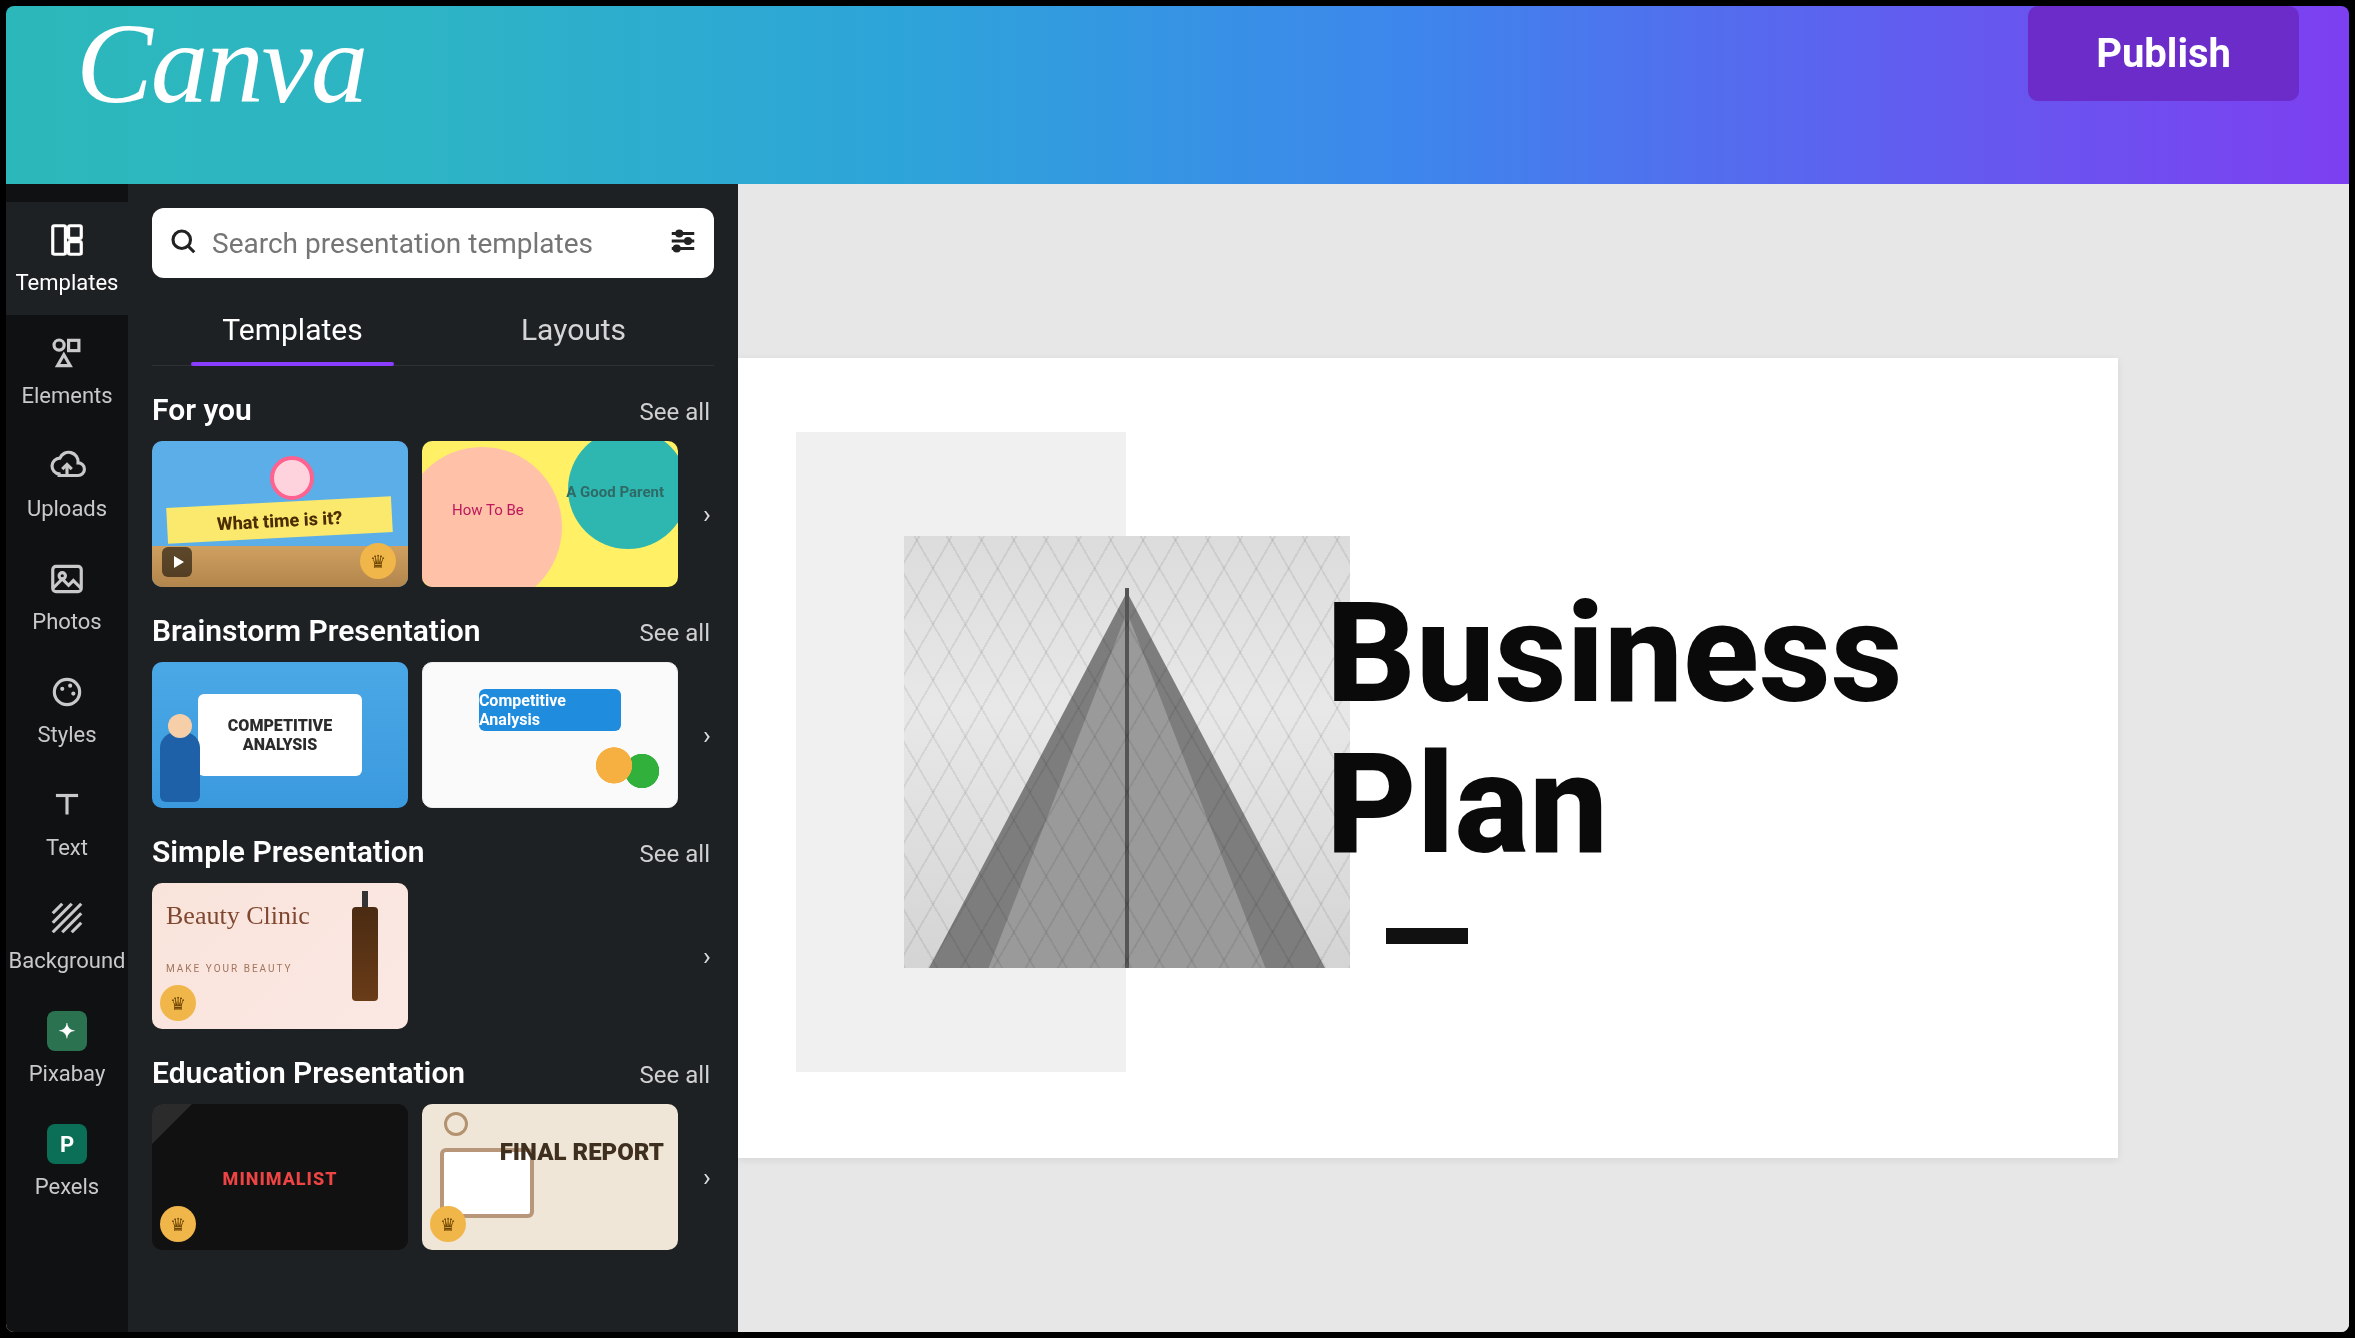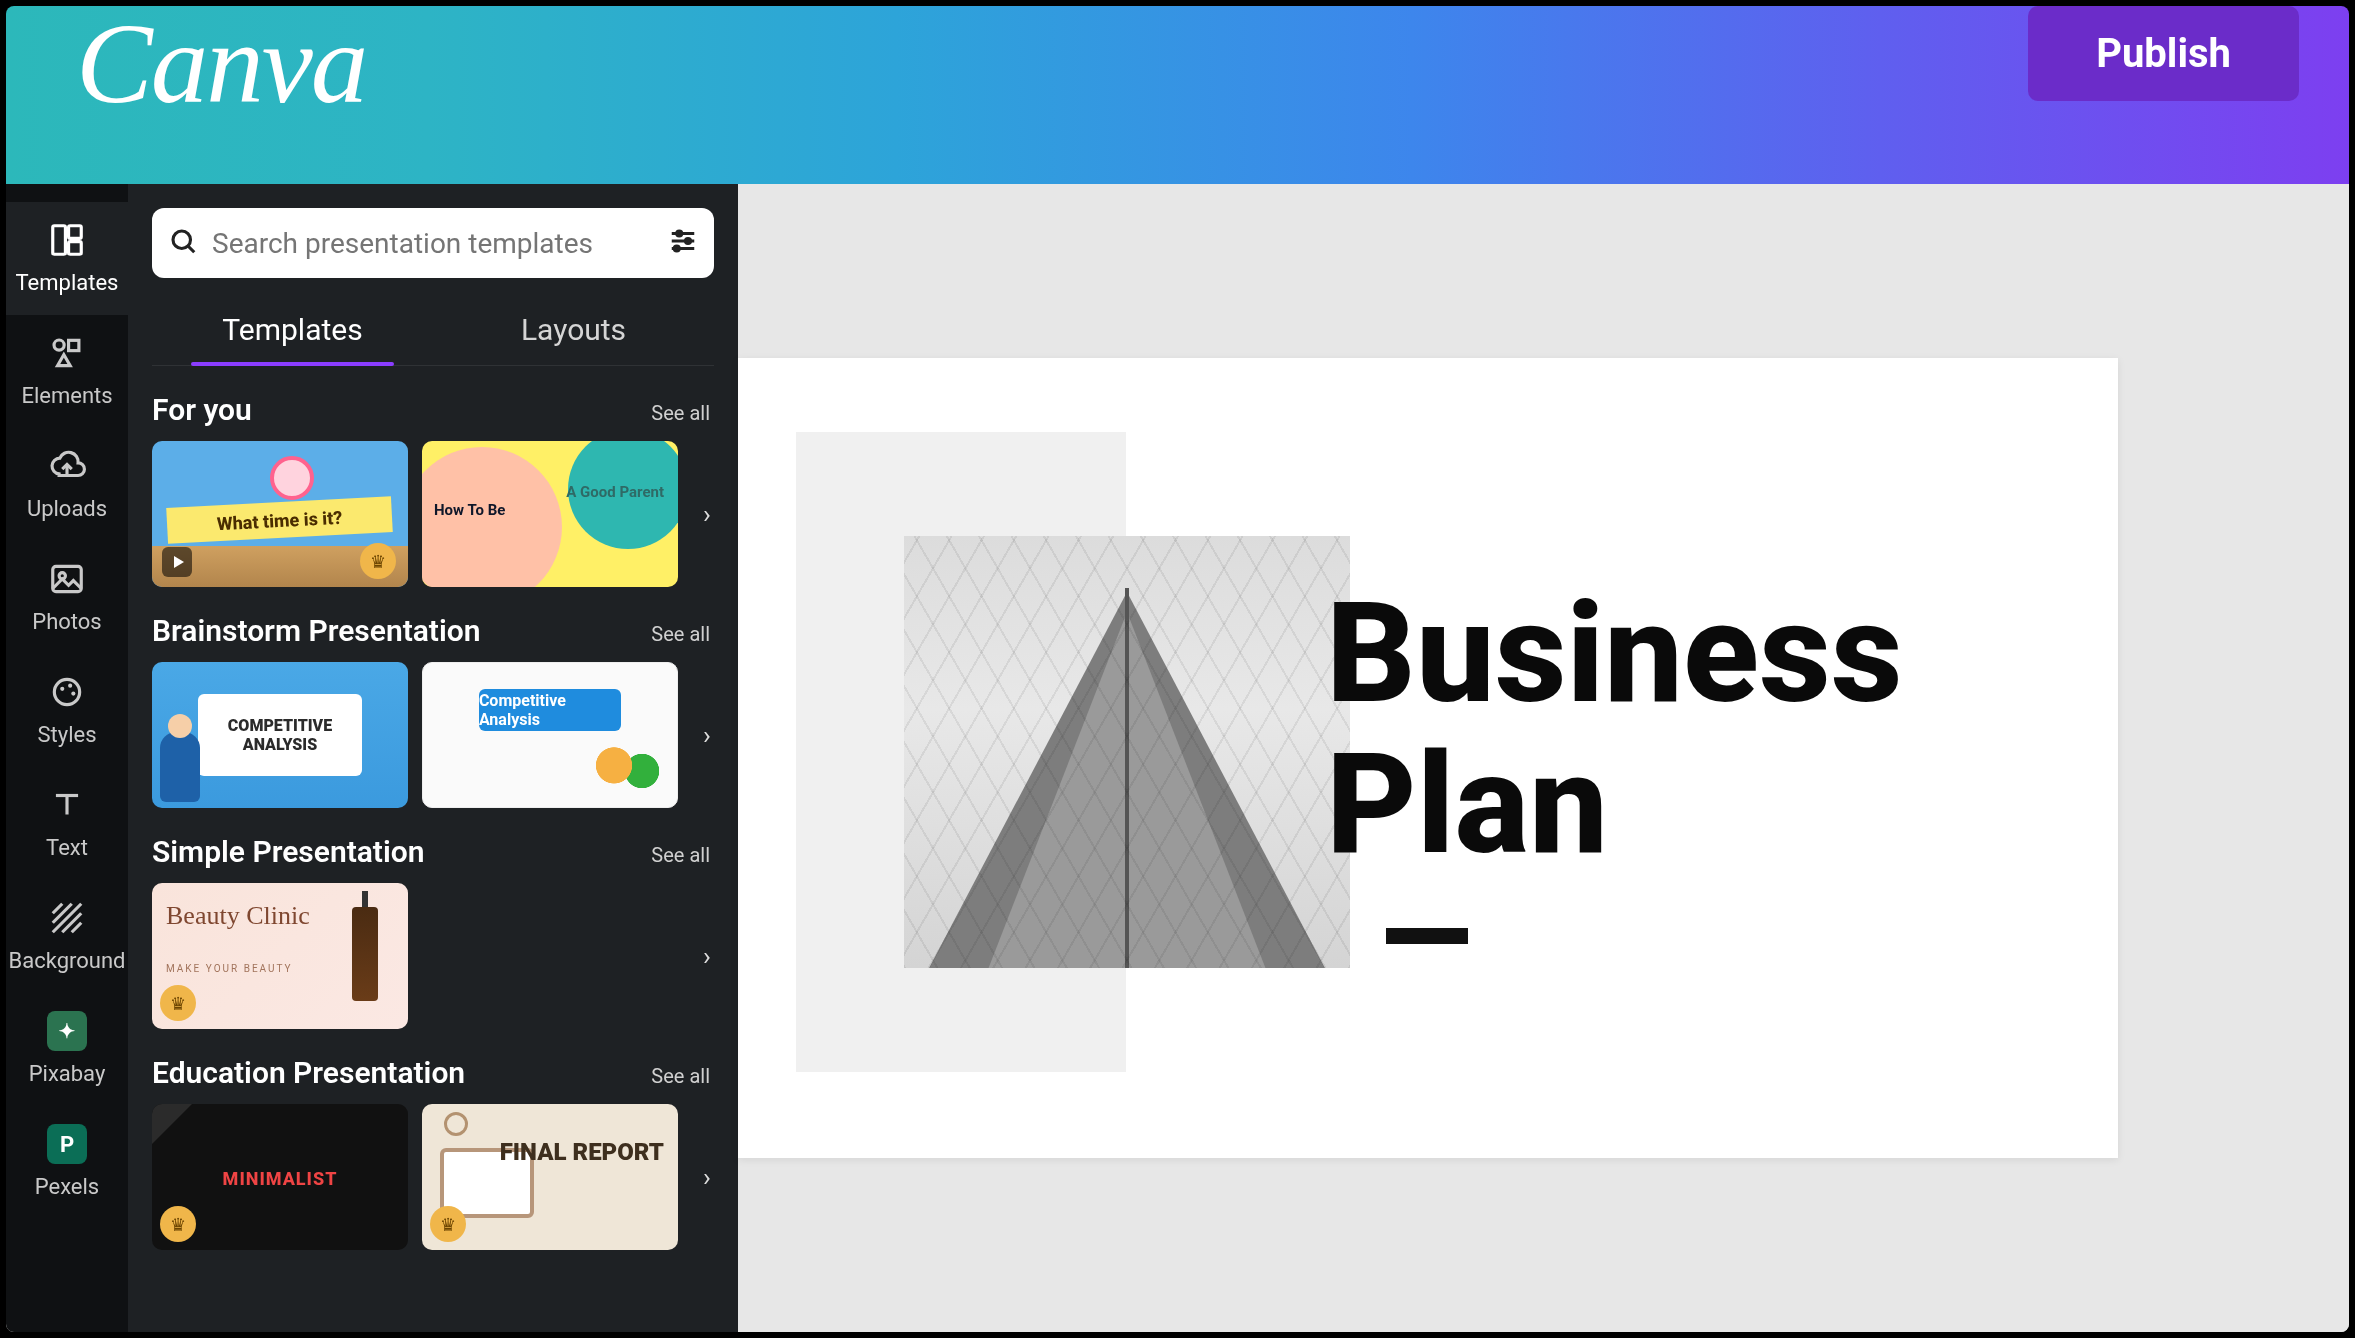--- a/index.html
+++ b/index.html
@@ -127,21 +127,21 @@
   flex: 1;
   overflow-y: auto;
   padding-right: 4px;
 }
 .section { margin-top: 26px; }
 .section-head {
   display: flex; align-items: baseline; justify-content: space-between;
   color: #fff; margin-bottom: 14px;
 }
 .section-title { font-size: 30px; font-weight: 600; }
-.see-all { font-size: 20px; color: #d0d0d0; cursor: pointer; }
+.see-all { font-size: 24px; color: #d0d0d0; cursor: pointer; }
 
 .card-row {
   display: flex; gap: 14px; position: relative;
 }
 .card {
   width: 256px; height: 146px;
   border-radius: 10px;
   overflow: hidden;
   position: relative;
   cursor: pointer;
@@ -176,21 +176,21 @@
   position:absolute; left:6%; right:6%; top:42%; height:36px;
   background:#fbe96e; transform: rotate(-3deg);
   display:flex;align-items:center;justify-content:center;
   font-weight:800;color:#4a2d00;font-size:18px;
 }
 .card.for-you-1 .clock {position:absolute;left:46%;top:10%;width:44px;height:44px;border-radius:50%;background:#ffd3de;border:4px solid #ff628e;}
 .card.for-you-1 .desk{position:absolute;left:0;right:0;bottom:0;height:28%;background:linear-gradient(#cfa060,#b2854c);}
 .card.for-you-2 { background:#fff066; }
 .card.for-you-2 .blob1{position:absolute;right:-10px;top:-12px;width:120px;height:120px;border-radius:50%;background:#2eb7b0;}
 .card.for-you-2 .blob2{position:absolute;left:-20px;bottom:-20px;width:160px;height:160px;border-radius:50%;background:#ffa1d2;opacity:.6}
-.card.for-you-2 .txtl{position:absolute;left:12px;top:60px;font-size:15px;font-weight:700;color:#0f172a}
+.card.for-you-2 .txtl{position:absolute;left:30px;top:60px;font-size:15px;font-weight:400;color:#be185d}
 .card.for-you-2 .txtr{position:absolute;right:14px;top:42px;font-size:15px;font-weight:700;color:#2f6a66;text-align:right}
 
 .card.bs-1 { background: linear-gradient(#4aa8e6,#3b9ade); }
 .card.bs-1 .whitebox{position:absolute;left:18%;right:18%;top:22%;bottom:22%;background:#fff;border-radius:6px;display:flex;align-items:center;justify-content:center;font-weight:900;color:#2b2b2b;font-size:16px;text-align:center;}
 .card.bs-1 .person{position:absolute;left:8px;bottom:6px;width:40px;height:70px;background:#1e61a8;border-radius:16px 16px 6px 6px;}
 .card.bs-1 .head{position:absolute;left:16px;bottom:70px;width:24px;height:24px;border-radius:50%;background:#f6cfa8;}
 .card.bs-2 { background:#fafafa; border:1px solid #eee; }
 .card.bs-2 .bluebox{position:absolute;left:22%;right:22%;top:18%;height:42px;background:#1f8cde;border-radius:6px;color:#fff;display:flex;align-items:center;justify-content:center;font-weight:700;font-size:16px;}
 .card.bs-2 .people{position:absolute;right:14px;bottom:8px;width:70px;height:56px;background:radial-gradient(circle at 30% 40%, #f6b042 30%, transparent 31%),radial-gradient(circle at 70% 50%, #32b03c 30%, transparent 31%);}
 

